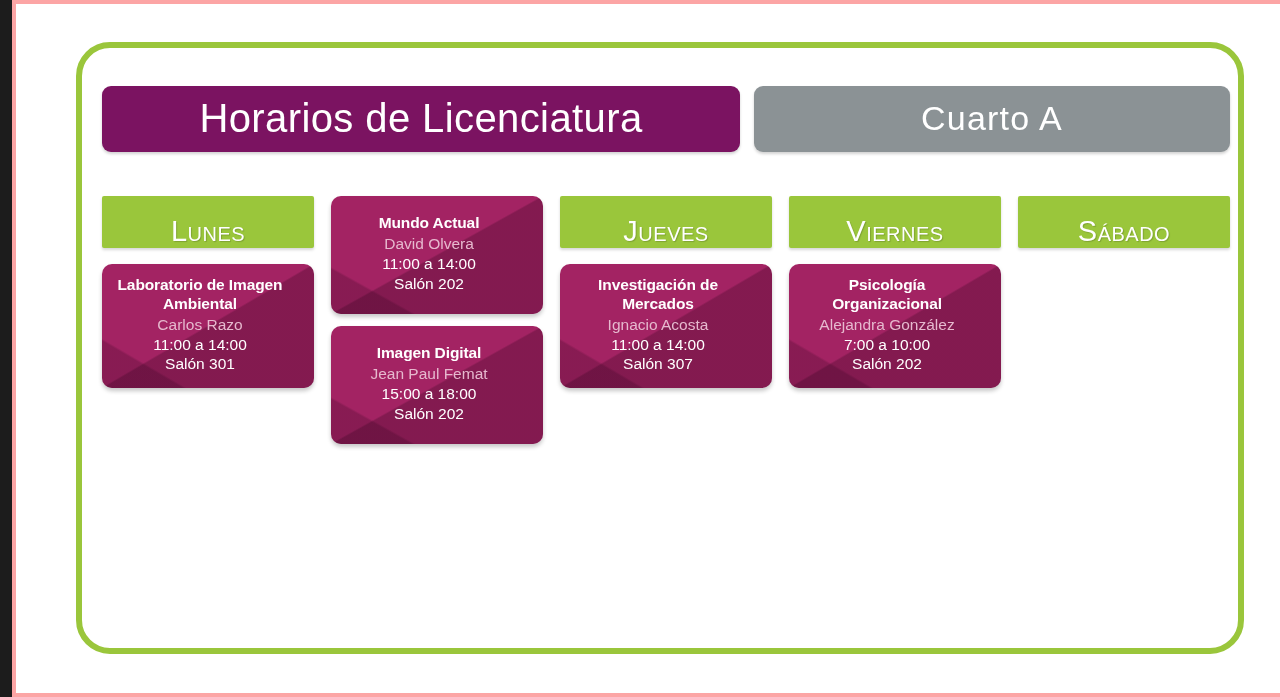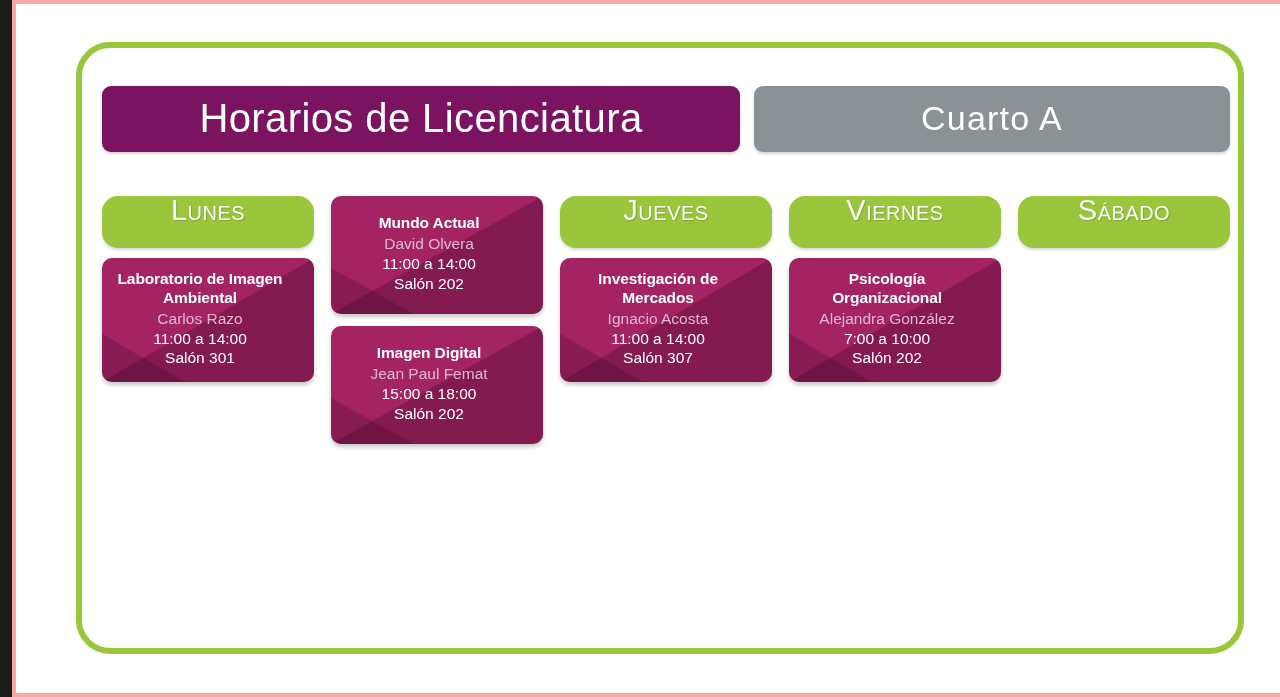--- a/index.html
+++ b/index.html
@@ -96,27 +96,27 @@
   }
   .day-column {
     flex: 1 1 0;
     min-width: 0;
     display: flex;
     flex-direction: column;
   }
 
   .day-header {
     height: 52px;
-    border-radius: 16px;
+    border-radius: 2px;
     background: #9AC63B;
     display: flex;
-    align-items: flex-start;
+    align-items: flex-end;
     justify-content: center;
     box-shadow: 0 2px 3px rgba(0,0,0,0.16);
-    margin-bottom: 10px;
+    margin-bottom: 16px;
   }
   .day-header .day-label {
     color: #ffffff;
     font-size: 29px;
     line-height: 1;
     font-variant: small-caps;
     font-weight: 400;
     letter-spacing: 0.5px;
     text-shadow: 1px 1px 1px rgba(0,0,0,0.18);
     padding-bottom: 2px;

